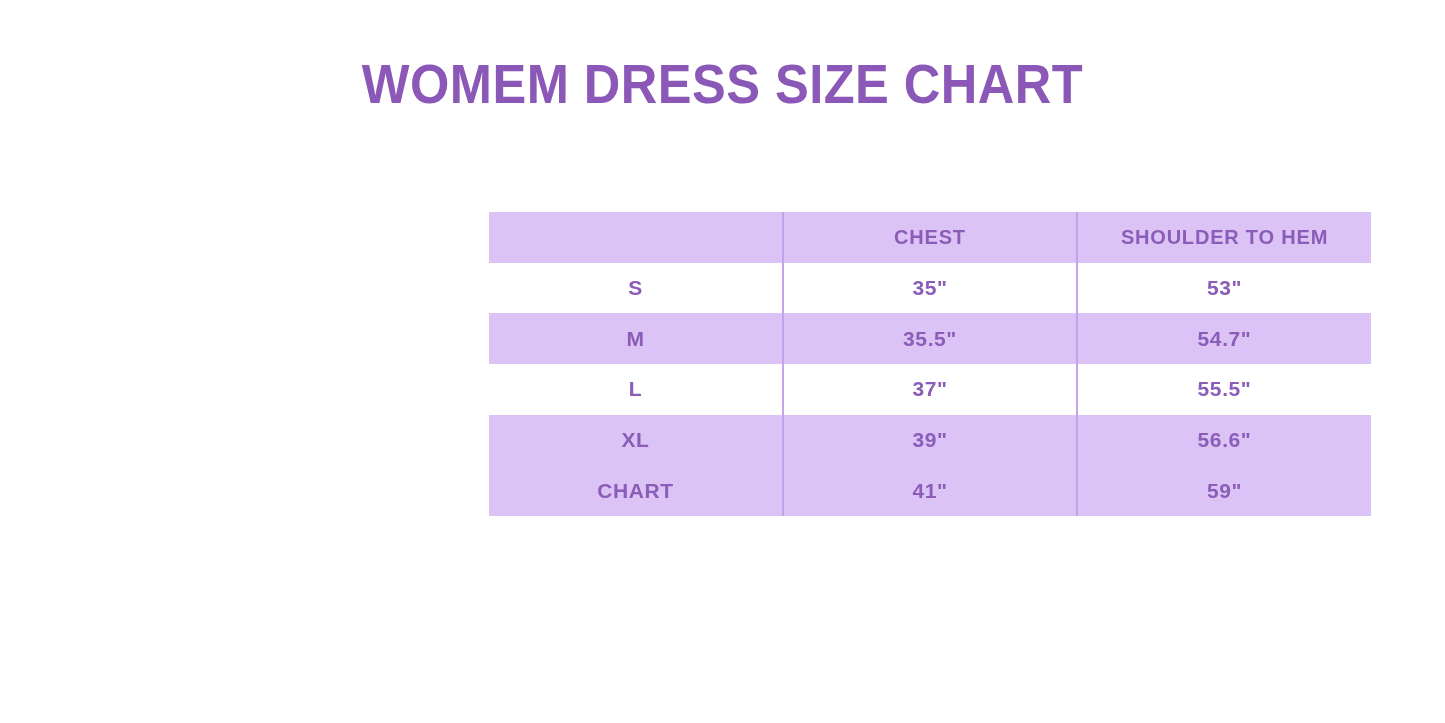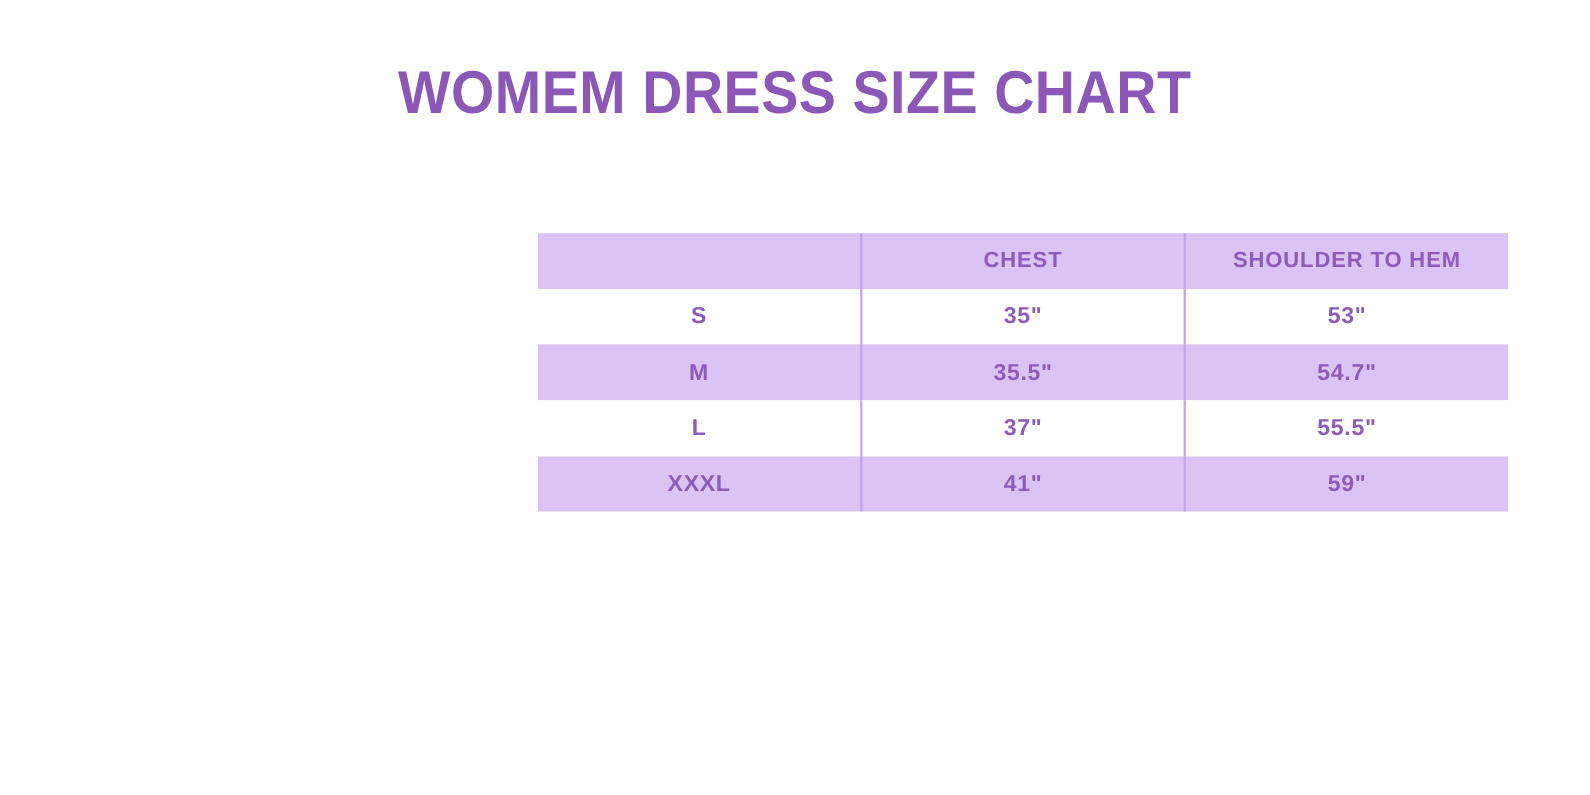--- a/index.html
+++ b/index.html
@@ -121,24 +121,29 @@
         <td class="divider">35.5"</td>
         <td class="divider">54.7"</td>
       </tr>
 
       <tr class="row-plain">
         <td class="size-label">L</td>
         <td class="divider">37"</td>
         <td class="divider">55.5"</td>
       </tr>
 
+      <tr class="row-shade">
+        <td class="size-label">XL</td>
+        <td class="divider">39"</td>
+        <td class="divider">56.6"</td>
+      </tr>
 
 
       <tr class="row-shade">
-        <td class="size-label">XXXL</td>
+        <td class="size-label">CHART</td>
         <td class="divider">41"</td>
         <td class="divider">59"</td>
       </tr>
 
     </tbody>
   </table>
 
 </div>
 
 </body></html>

